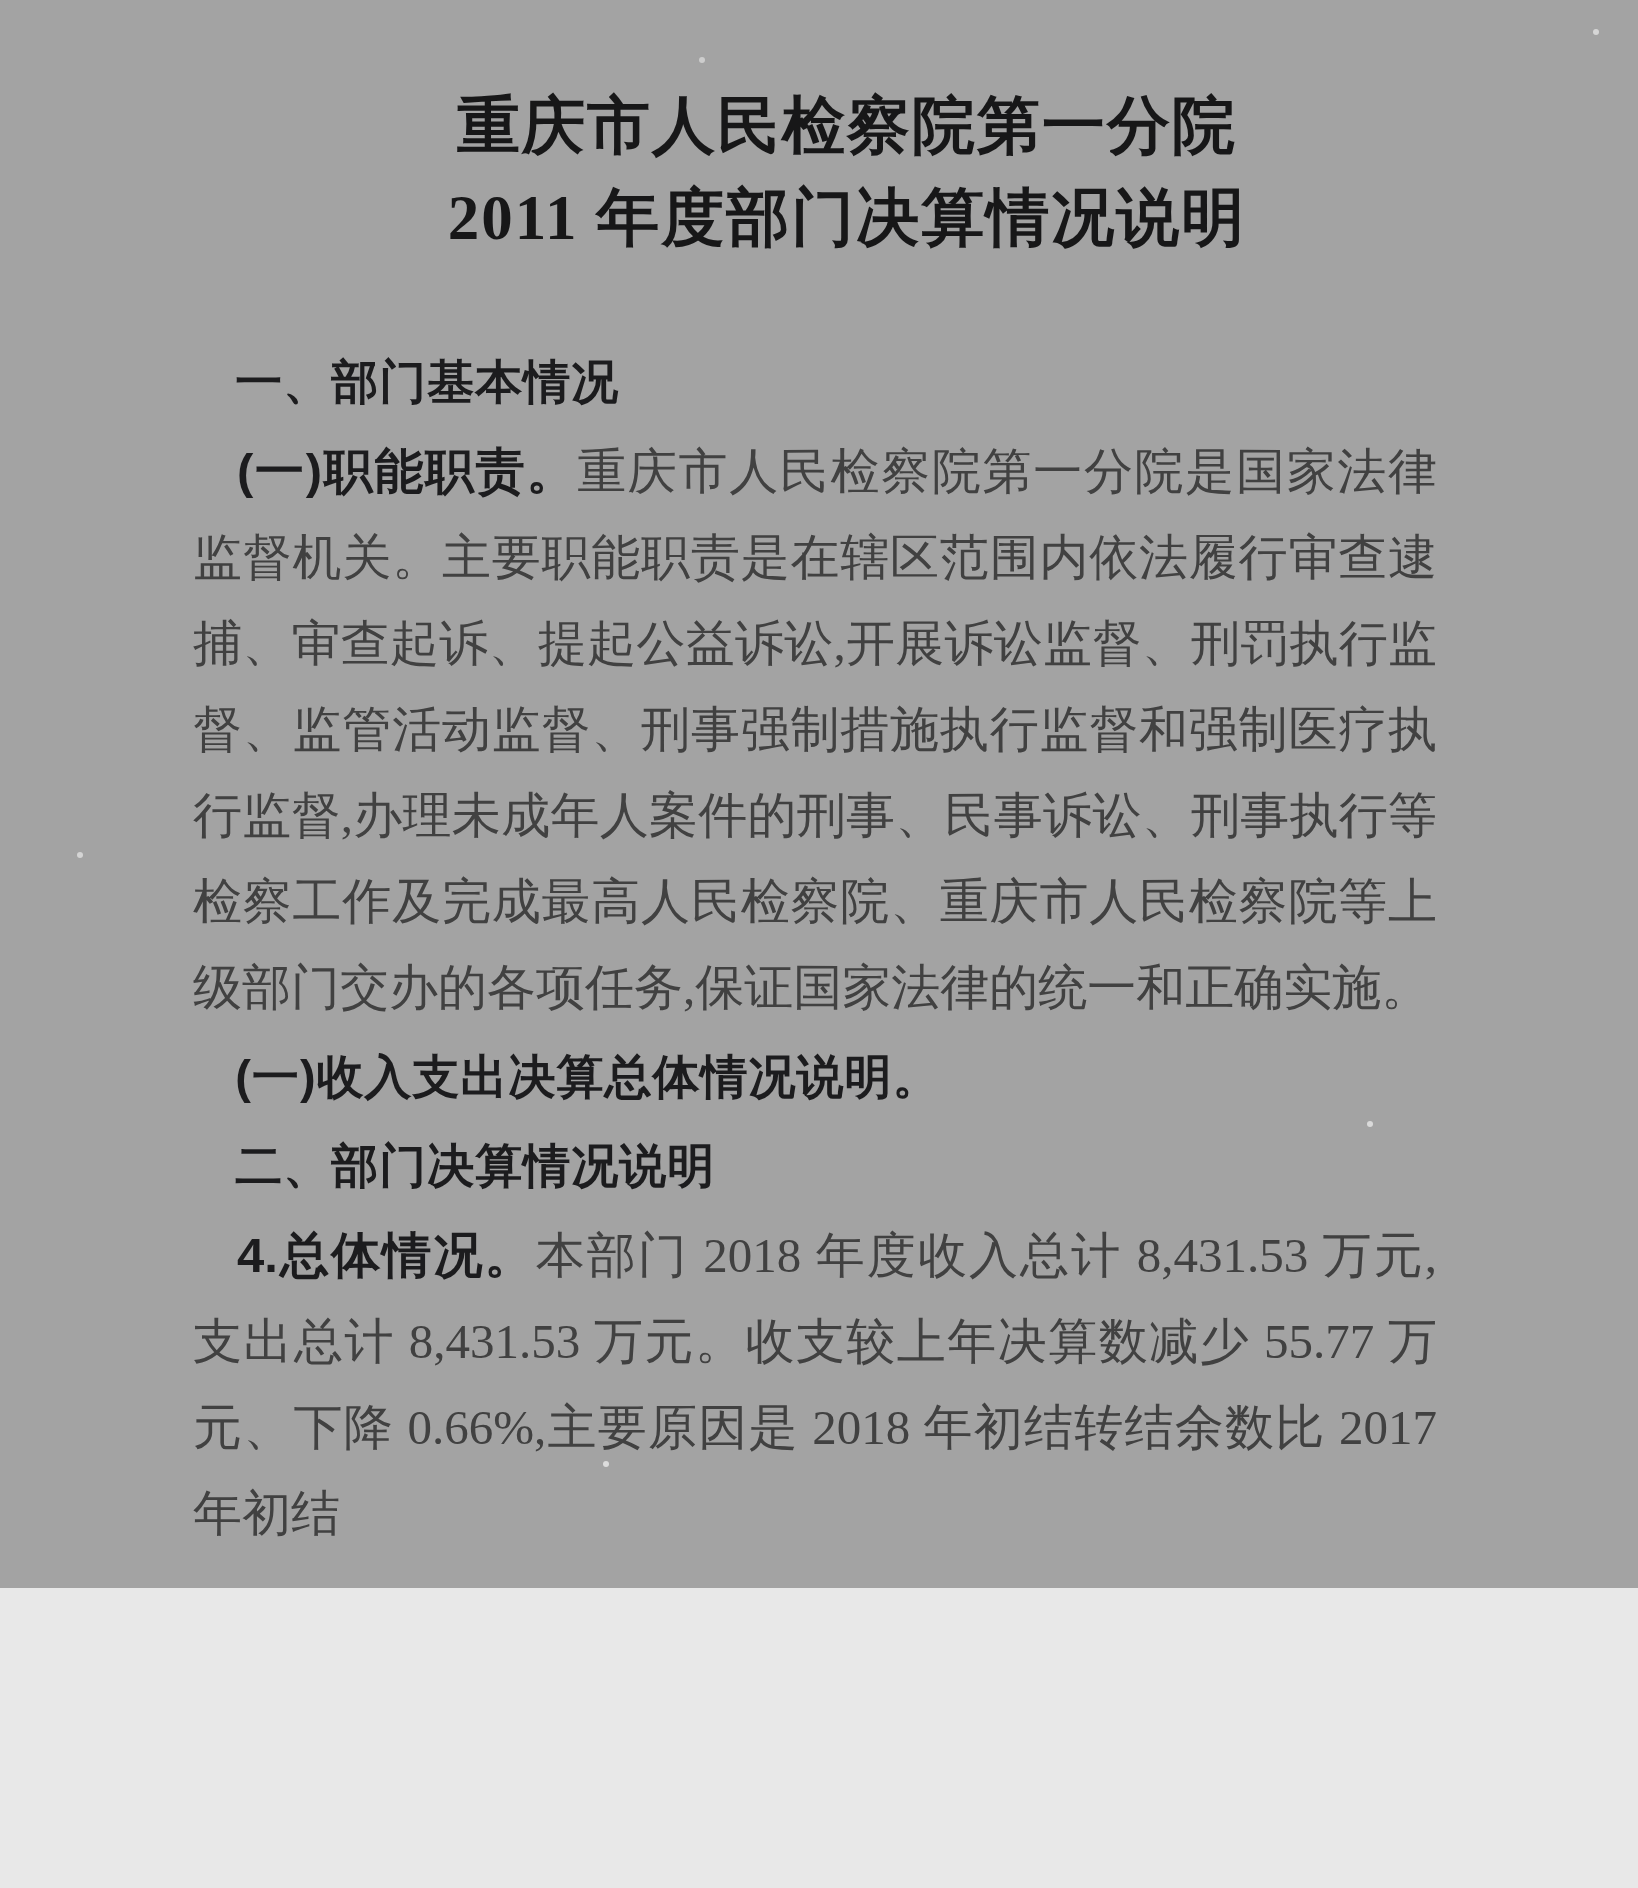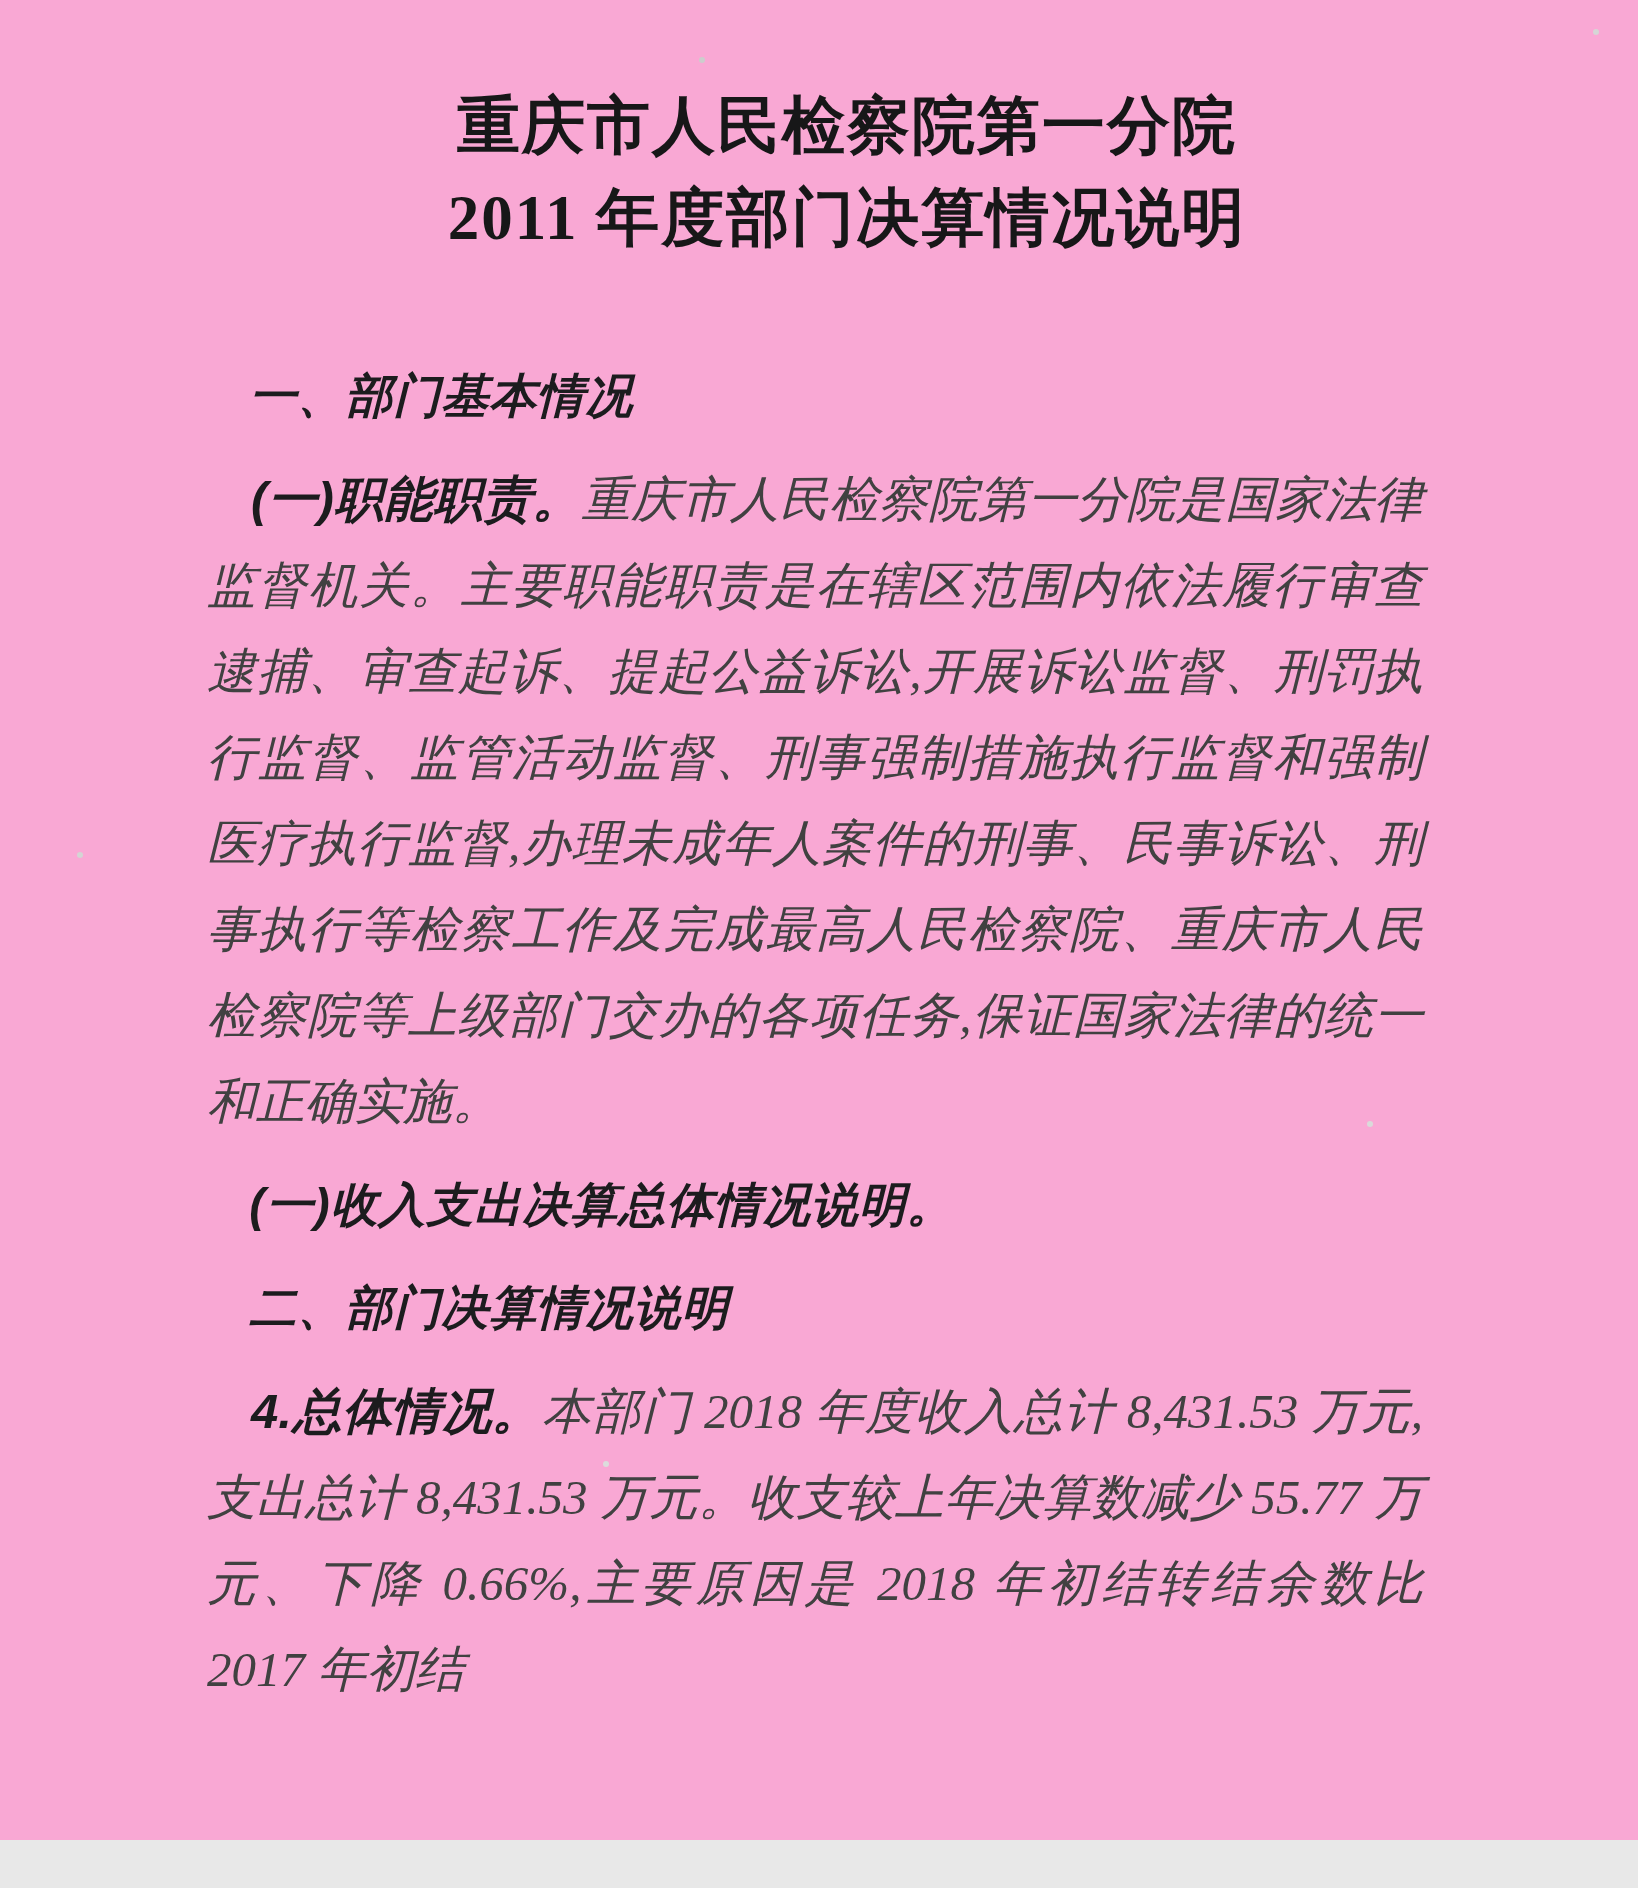--- a/index.html
+++ b/index.html
@@ -1,21 +1,21 @@
 <!DOCTYPE html>
 <html><head>
 <meta charset="utf-8">
 <style>
   html, body { margin: 0; padding: 0; background: #e8e8e8; }
   .page {
     position: relative;
     width: 1638px;
-    height: 1840px;
+    height: 1588px;
     margin: 0 auto;
-    background: #f9a8d4;
+    background: #a3a3a3;
     overflow: hidden;
     font-family: "Liberation Serif", "DejaVu Serif", serif;
   }
   
   .noise {
     position: absolute;
     top: 0; left: 0;
     width: 4px; height: 4px;
     border-radius: 50%;
     background: transparent;
@@ -44,24 +44,23 @@
     position: absolute;
     top: 336px;
     left: 190px;
     width: 1250px;
     font-size: 49px;
     line-height: 86px;
     text-align: justify;
     color: #414141;
   }
   .doc-body h2, .doc-body p {
-    margin: 17px;
+    margin: 3px;
     padding: 0;
     text-indent: 0.9em;
-    font-style: italic;
   }
   .sec {
     font-family: "Liberation Sans", "DejaVu Sans", sans-serif;
     font-size: 47px;
     font-weight: 700;
     color: #1c1c1e;
     letter-spacing: 1px;
   }
   .lead {
     font-family: "Liberation Sans", "DejaVu Sans", sans-serif;

